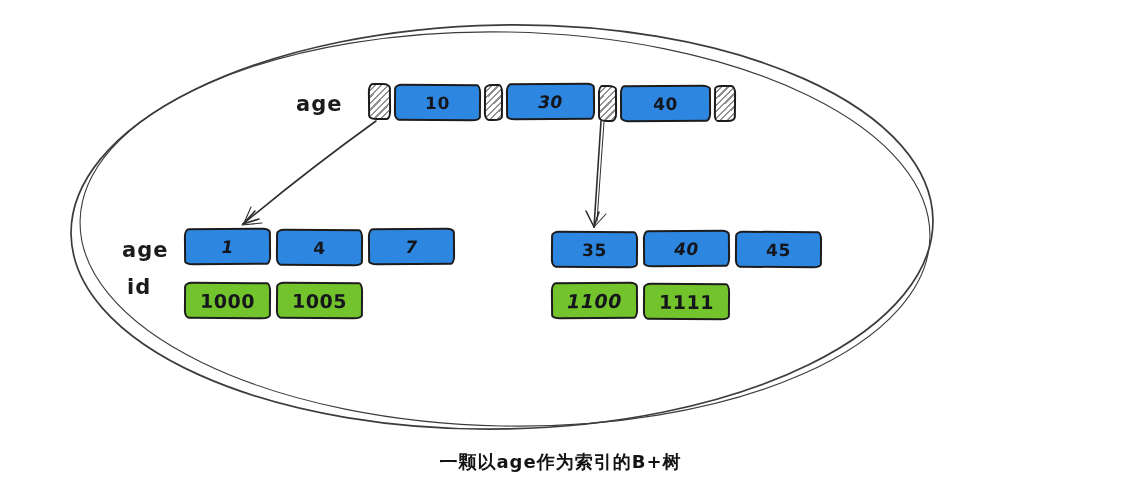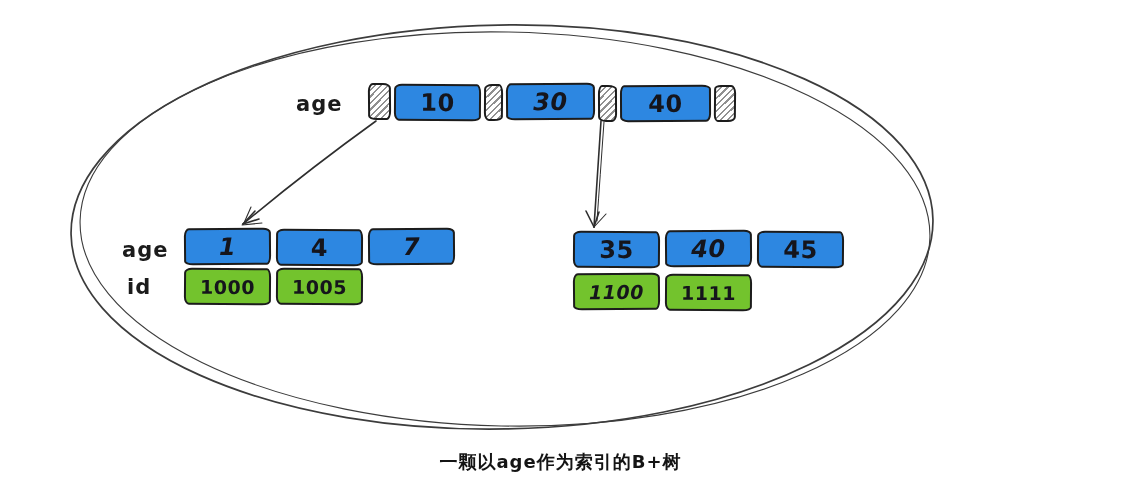--- a/index.html
+++ b/index.html
@@ -2,21 +2,21 @@
 <html style="--key-cell: #2d87e1; --id-cell: #73c32d; --stroke: #1c1c1c;"><head>
 <meta charset="utf-8">
 <style>
   html,body{margin:0;padding:0;background:#ffffff;}
   body{font-family:"DejaVu Sans","Liberation Sans",sans-serif;}
   #stage{position:relative;width:1121px;height:504px;background:#fff;overflow:hidden;}
   #sketch-layer{position:absolute;left:0;top:0;z-index:0;}
   .abs{position:absolute;z-index:1;}
   .row{display:flex;}
   .cell{border:2px solid var(--stroke,#1c1c1c);box-sizing:border-box;display:flex;
-        align-items:center;justify-content:center;font-weight:600;font-size:24px;
+        align-items:center;justify-content:center;font-weight:600;font-size:17px;
         color:#15151c;letter-spacing:.5px;}
   .blue{background:var(--key-cell,#2d87e1);}
   .green{background:var(--id-cell,#73c32d);font-size:19px;}
   .hatch{background:repeating-linear-gradient(135deg,#ffffff 0 3px,#909090 3px 4.6px);}
   
   .r1{border-radius:5px 8px 4px 9px/8px 5px 9px 4px;transform:rotate(-.5deg);font-style:italic;}
   .r2{border-radius:8px 4px 9px 5px/5px 9px 4px 8px;transform:rotate(.45deg) translateY(1px);}
   .r3{border-radius:4px 9px 5px 8px/9px 4px 8px 5px;transform:rotate(-.3deg) translateY(2px);}
   .r4{border-radius:7px 5px 8px 4px/4px 8px 5px 7px;transform:rotate(.6deg) translateY(2px);}
   .hand-label{font-size:21px;font-weight:600;color:#1b1b1b;letter-spacing:1px;text-align:center;}
@@ -67,33 +67,33 @@
 
   <div class="abs hand-label" style="left:122px;top:238px;">age</div>
   <div class="abs hand-label" style="left:127px;top:275px;">id</div>
 
   <div class="abs" style="left:184px;top:228px;">
     <div class="row leaf-row">
       <div class="cell blue r1">1</div>
       <div class="cell blue r2">4</div>
       <div class="cell blue r1">7</div>
     </div>
-    <div class="row leaf-row" style="margin-top:2px;">
+    <div class="row leaf-row" style="margin-top:16px;">
       <div class="cell green r2">1000</div>
       <div class="cell green r2">1005</div>
     </div>
   </div>
 
-  <div class="abs" style="left:573px;top:230px;">
+  <div class="abs" style="left:551px;top:230px;">
     <div class="row leaf-row">
       <div class="cell blue r2">35</div>
       <div class="cell blue r1">40</div>
       <div class="cell blue r2">45</div>
     </div>
-    <div class="row leaf-row" style="margin-top:6px;">
+    <div class="row leaf-row" style="margin-top:15px;">
       <div class="cell green r1">1100</div>
       <div class="cell green r2">1111</div>
     </div>
   </div>
 
   <div class="caption">一颗以age作为索引的B+树</div>
 
 </div>
 
 </body></html>

